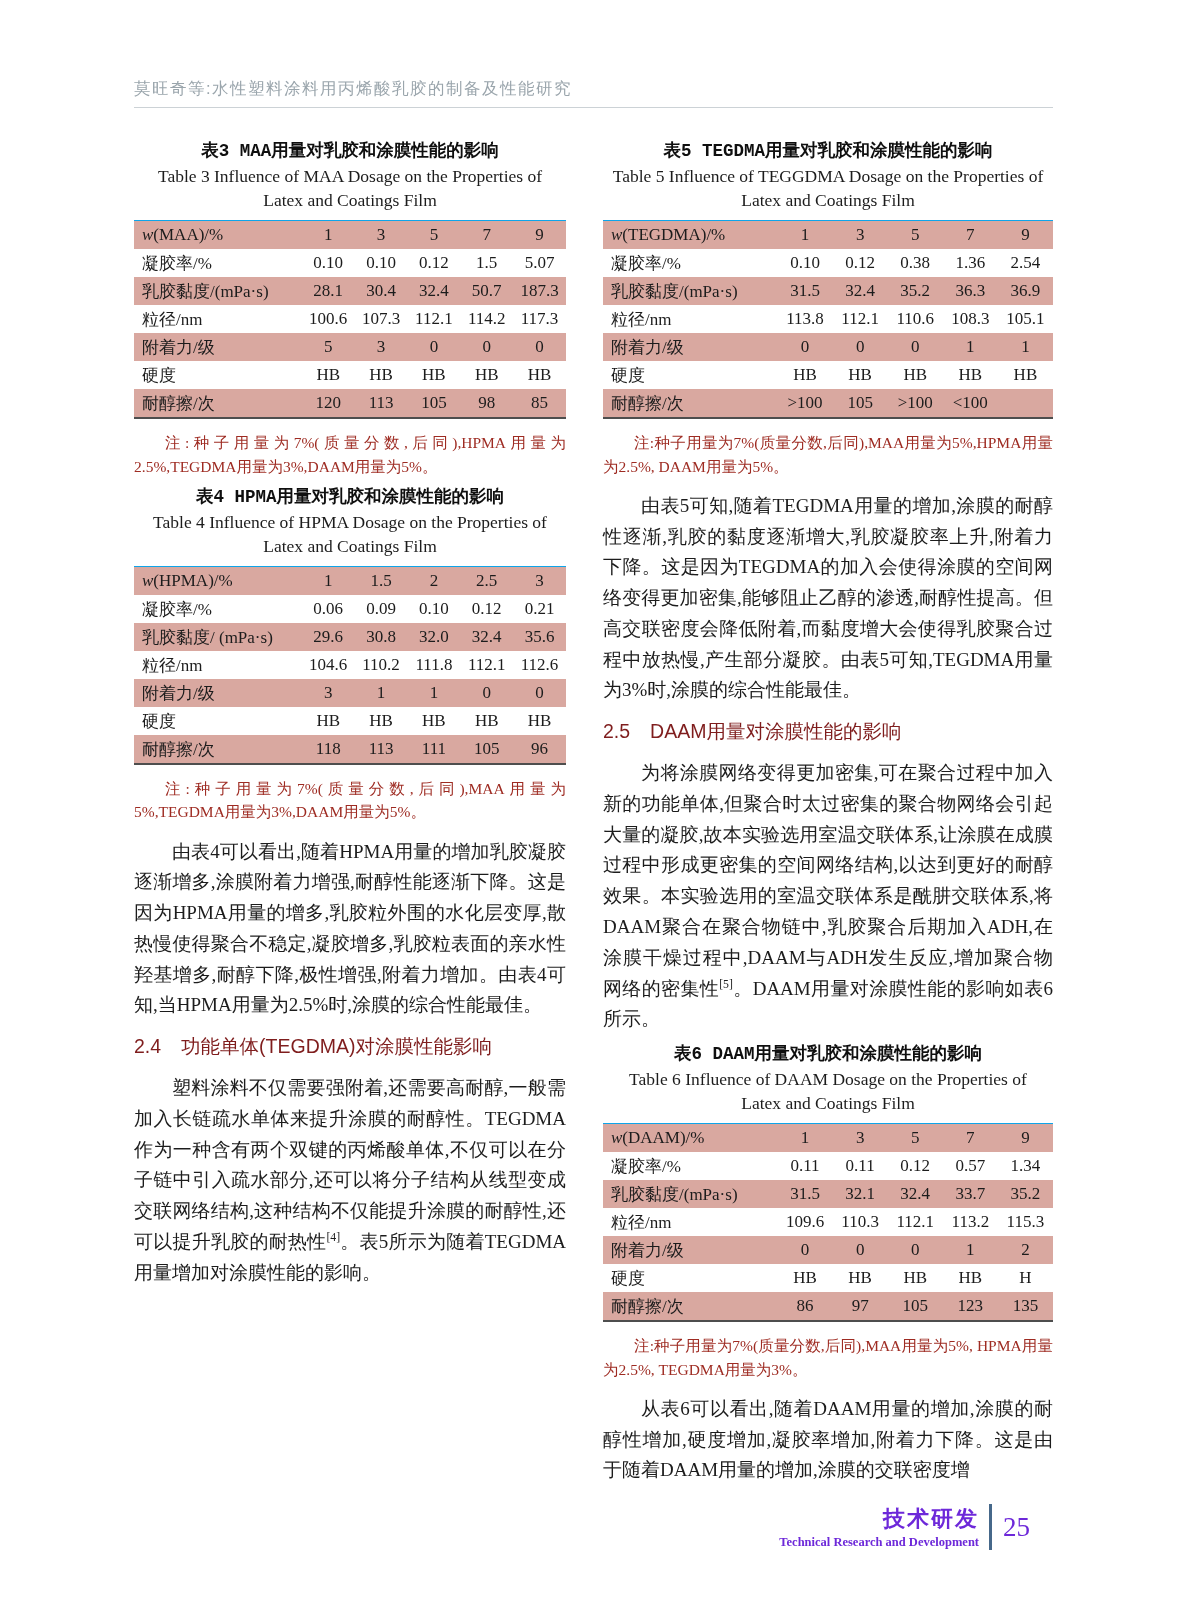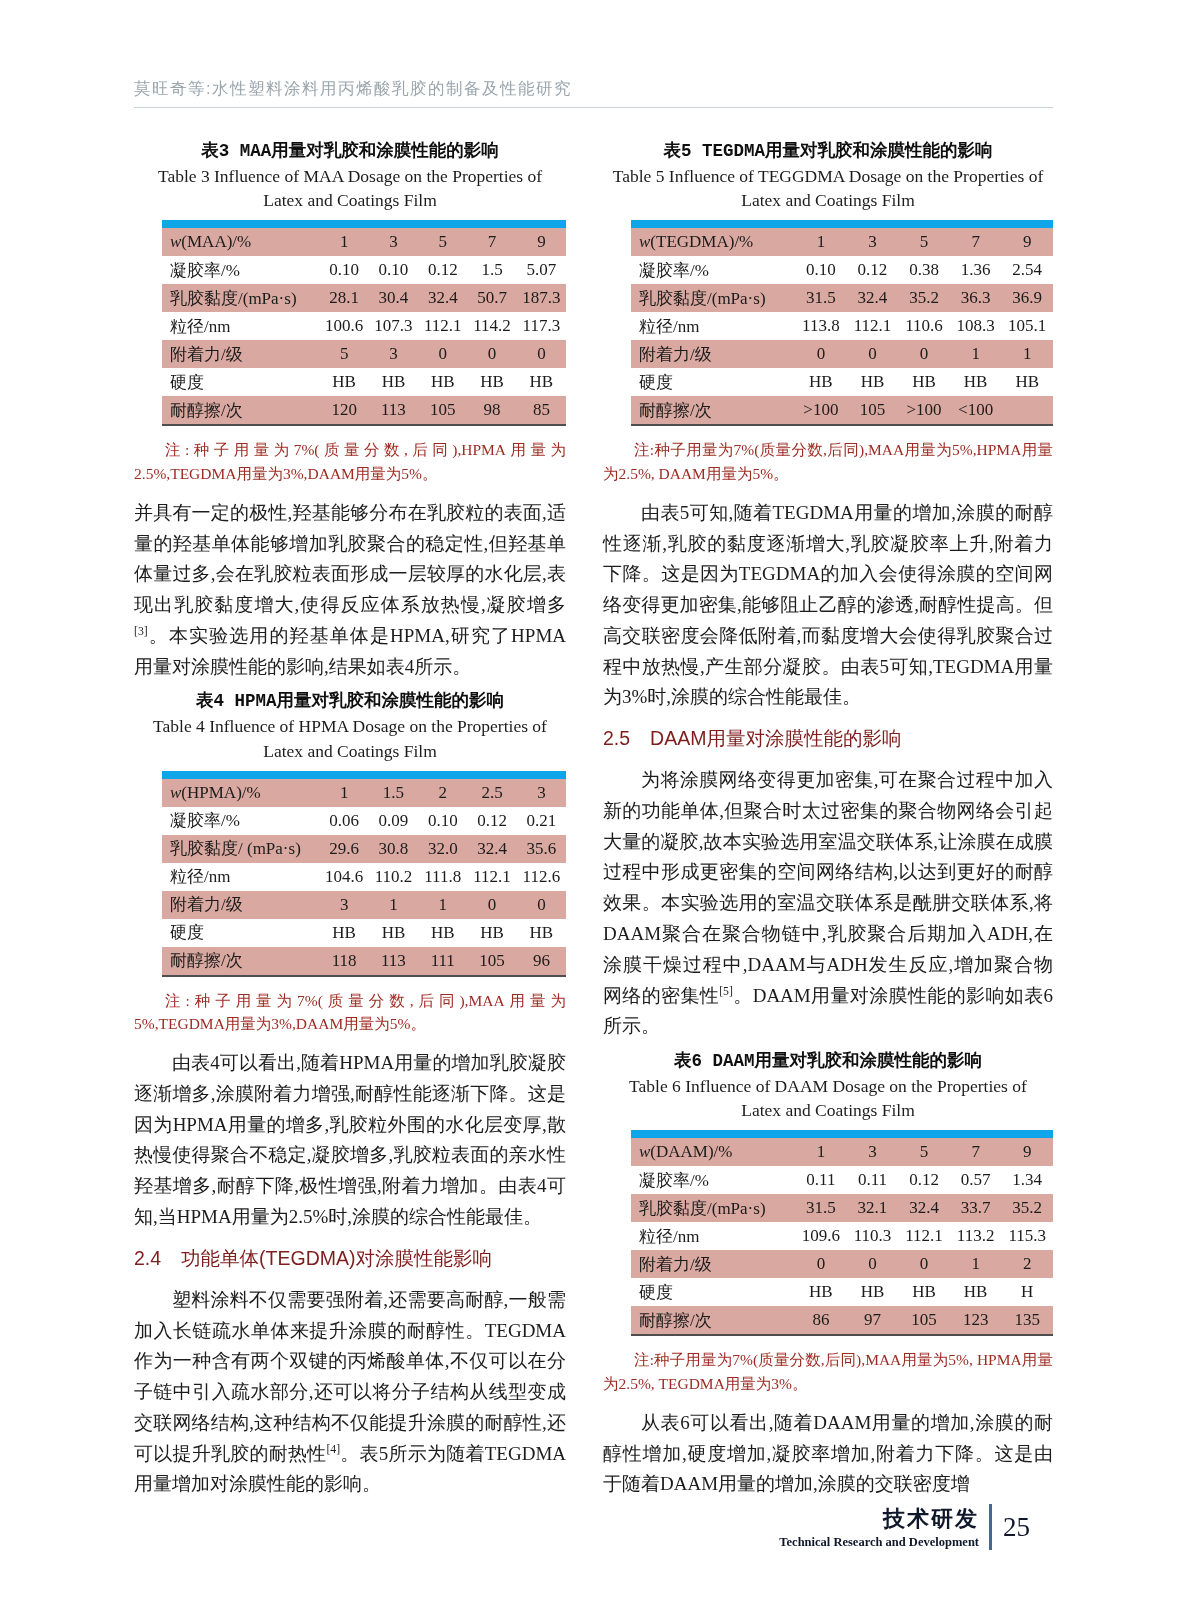--- a/index.html
+++ b/index.html
@@ -43,23 +43,22 @@
     margin:6px 0 2px;
   }
   .t-title-en{
     text-align:center;
     font-weight:normal;
     font-size:17.5px;
     line-height:1.38;
     margin:2px 6px 8px;
   }
   .ptable{
-    border-top:8px solid #0ea5e9;
+    border-top:1px solid #0ea5e9;
     border-bottom:2.5px solid #4e4e4e;
-    margin-left:28px;
   }
   .trow{
     display:flex;
     align-items:center;
     height:28px;
     font-size:17px;
   }
   .trow.stripe{background:#d9a8a0;}
   .tlabel{
     flex:0 0 37%;
@@ -94,21 +93,21 @@
     color:#7f1d1d;
     margin:12px 0 2px;
   }
   .sec-num{margin-right:20px;}
   .footer{
     position:absolute;
     right:157px;
     bottom:50px;
     display:flex;
     align-items:center;
-    color:#0f172a;
+    color:#6d28d9;
   }
   .footer-labels{text-align:right;margin-right:10px;}
   .footer-zh{
     font-family:"Liberation Sans","DejaVu Sans",sans-serif;
     font-size:22px;font-weight:bold;letter-spacing:2px;
   }
   .footer-en{
     font-size:12.5px;font-weight:bold;margin-top:1px;
   }
   .footer-bar{width:3px;height:46px;background:#46688a;margin-right:11px;}
@@ -185,21 +184,20 @@
               <span class="tcell">120</span>
               <span class="tcell">113</span>
               <span class="tcell">105</span>
               <span class="tcell">98</span>
               <span class="tcell">85</span>
             </div>
           </div>
         <div class="t-note">注:种子用量为7%(质量分数,后同),HPMA用量为2.5%,TEGDMA用量为3%,DAAM用量为5%。</div>
       </section>
 
-      <p class="body-para noindent">并具有一定的极性,羟基能够分布在乳胶粒的表面,适量的羟基单体能够增加乳胶聚合的稳定性,但羟基单体量过多,会在乳胶粒表面形成一层较厚的水化层,表现出乳胶黏度增大,使得反应体系放热慢,凝胶增多<sup>[3]</sup>。本实验选用的羟基单体是HPMA,研究了HPMA用量对涂膜性能的影响,结果如表4所示。</p>
 
       <section>
         <div class="t-title-zh">表4  HPMA用量对乳胶和涂膜性能的影响</div>
         <div class="t-title-en">Table 4   Influence of HPMA Dosage on the Properties of Latex and Coatings Film</div>
         <div class="ptable">
             <div class="trow stripe">
               <span class="tlabel"><i>w</i>(HPMA)/%</span>
               <span class="tcell">1</span>
               <span class="tcell">1.5</span>
               <span class="tcell">2</span>

